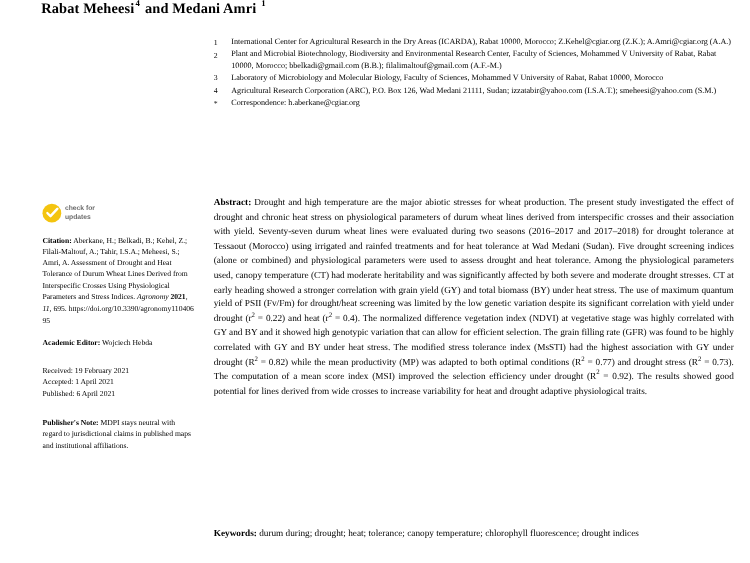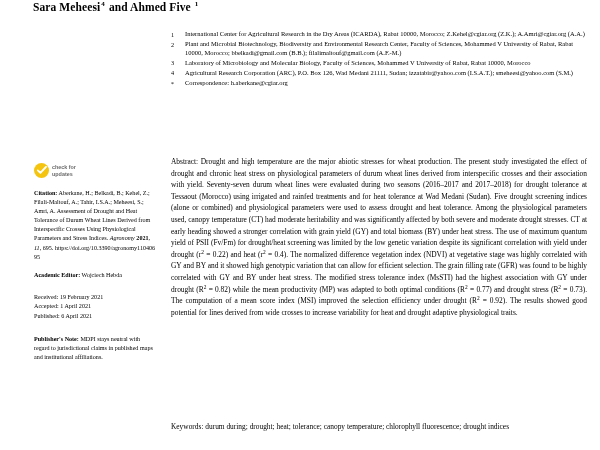--- a/index.html
+++ b/index.html
@@ -136,44 +136,44 @@
   
   .abstract {
     position: absolute;
     left: 171px;
     top: 156px;
     width: 416px;
     font-size: 7.4px;
     line-height: 11.6px;
     text-align: justify;
   }
-  .abstract b { font-weight: normal; }
+  .abstract b { font-weight: bold; }
   .abstract sup {
     font-size: 5.4px;
     vertical-align: super;
     line-height: 0;
   }
 
   .keywords {
     position: absolute;
     left: 171px;
     top: 421px;
     width: 416px;
     font-size: 7.4px;
     line-height: 11.6px;
     text-align: left;
   }
-  .keywords b { font-weight: normal; }
+  .keywords b { font-weight: bold; }
 </style>
 </head>
 <body>
 
 <div class="page">
 
-  <div class="author-line"><span>Sara Meheesi</span><sup>4</sup><span> and Ahmed Five </span><sup>1</sup></div>
+  <div class="author-line"><span>Rabat Meheesi</span><sup>4</sup><span> and Medani Amri </span><sup>1</sup></div>
 
   <div class="affiliations">
     <div class="aff-row">
       <div class="aff-marker">1</div>
       <div class="aff-text">International Center for Agricultural Research in the Dry Areas (ICARDA), Rabat 10000, Morocco; Z.Kehel@cgiar.org (Z.K.); A.Amri@cgiar.org (A.A.)</div>
     </div>
     <div class="aff-row">
       <div class="aff-marker">2</div>
       <div class="aff-text">Plant and Microbial Biotechnology, Biodiversity and Environmental Research Center, Faculty of Sciences, Mohammed V University of Rabat, Rabat 10000, Morocco; bbelkadi@gmail.com (B.B.); filalimaltouf@gmail.com (A.F.-M.)</div>
     </div>

